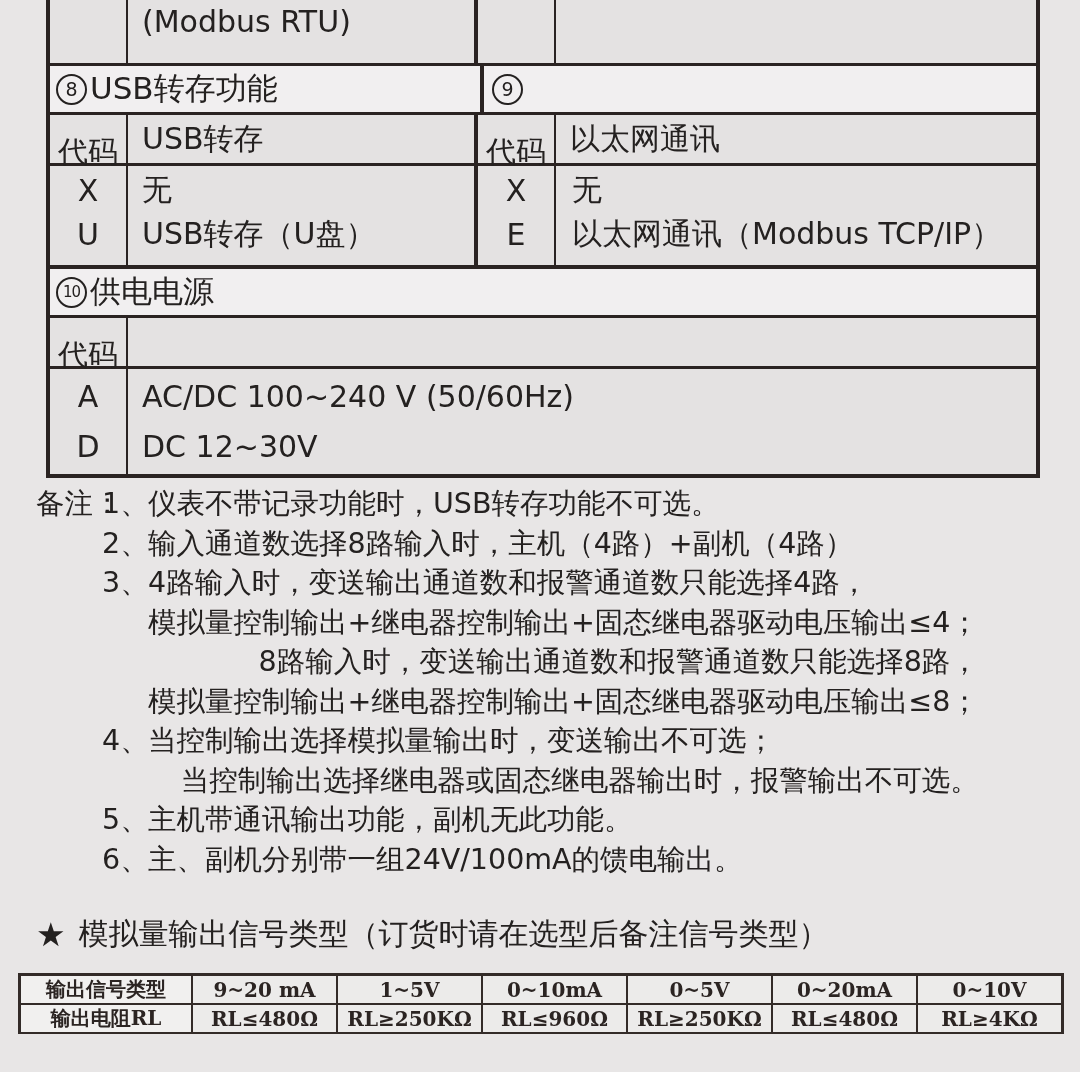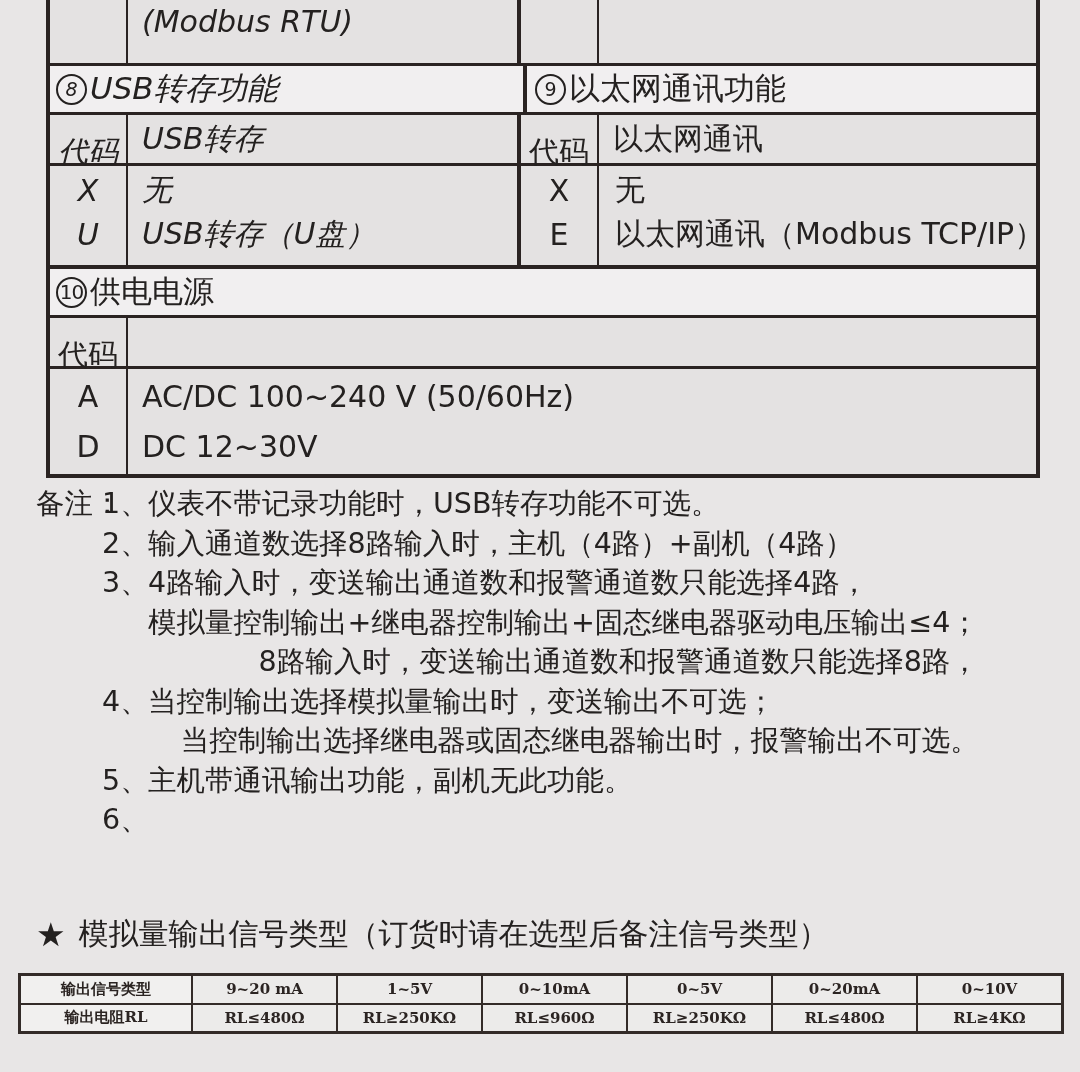--- a/index.html
+++ b/index.html
@@ -19,21 +19,21 @@
   }
   .tr{display:flex; background:#e4e2e2; border-bottom:3px solid #2a2322; flex:none;}
   .tr.partial{height:63px;}
   .tr.sect{height:46px; background:#f1eff0;}
   .tr.codehead{height:48px;}
   .tr.datablock{height:99px; border-bottom:4px solid #2a2322;}
   .tr.powerhead{height:46px; background:#f1eff0;}
   .tr.codehead2{height:48px;}
   .tr.datablock2{height:105px; border-bottom:none;}
 
-  .half-l{width:467px; display:flex; flex:none;font-style:italic;}
+  .half-l{width:424px; display:flex; flex:none;}
   .half-r{flex:1; display:flex; min-width:0;}
   .mid{width:4px; background:#2a2322; flex:none;}
   .v{width:2px; background:#2a2322; flex:none;}
 
   .c-code{width:76px; flex:none; display:flex; align-items:center; justify-content:center;
           font-size:30px;margin-top:27px;}
   .c-desc{flex:1; min-width:0; display:flex; align-items:center; padding-left:14px;
           font-size:30px; white-space:nowrap;}
   .c-full{flex:1; display:flex; align-items:center; padding-left:7px; font-size:31px;}
 
@@ -41,21 +41,21 @@
   .desccol{flex:1; min-width:0; display:flex; flex-direction:column; padding-top:2px; padding-left:14px;}
   .datablock .codecol>div, .datablock .desccol>div{height:44px; display:flex; align-items:center; font-size:30px; white-space:nowrap;}
   .datablock2 .codecol>div, .datablock2 .desccol>div{height:50px; display:flex; align-items:center; font-size:30px; white-space:nowrap;}
   .codecol>div{justify-content:center;}
 
   .sect-title{display:flex; align-items:center; padding-left:6px; font-size:31px; white-space:nowrap;}
   .circ{display:inline-flex; align-items:center; justify-content:center;
         width:31px; height:31px; box-sizing:border-box;
         border:2.5px solid #242120; border-radius:50%;
         font-size:19px; margin-right:3px; flex:none;}
-  .circ.ten{font-size:20px; letter-spacing:-1px;}
+  .circ.ten{font-size:15px; letter-spacing:-1px;}
 
   
   .notes{position:absolute; left:0; top:484px; font-size:28.5px; line-height:39.5px;}
   .nline{height:39.5px; display:flex; align-items:center; white-space:nowrap; padding-left:102px;}
   .nline.first{padding-left:36px;}
   .nline.cont{justify-content:flex-end;}
   .nlabel{display:inline-block; width:66px; flex:none;}
   .nmarker{display:inline-block; width:46px; flex:none;}
 
   
@@ -66,21 +66,21 @@
   
   .sig-table{
     position:absolute; left:18px; top:973px; width:1046px; height:61px;
     box-sizing:border-box; border:3px solid #332b28; background:#332b28;
     display:grid; grid-template-columns:170px repeat(6,1fr);
     grid-template-rows:1fr 1fr; gap:2px;
   }
   .sig-cell{
     background:#ecebea; display:flex; align-items:center; justify-content:center;
     font-family:"DejaVu Serif","Liberation Serif",serif; font-weight:bold;
-    font-size:15px; white-space:nowrap; color:#2b2422;
+    font-size:20px; white-space:nowrap; color:#2b2422;
   }
   .sig-cell.head{background:#f1f0ef;}
 </style>
 </head>
 <body>
 
 <div class="page">
 
   <div class="main-table">
 
@@ -99,21 +99,20 @@
     </div>
 
     <div class="tr sect">
       <div class="half-l sect-title">
         <span class="circ">8</span>
         <span>USB转存功能</span>
       </div>
       <div class="mid"></div>
       <div class="half-r sect-title" style="padding-left:8px;">
         <span class="circ">9</span>
-        <span>以太网通讯功能</span>
       </div>
     </div>
 
     <div class="tr codehead">
       <div class="half-l">
         <div class="c-code">代码</div>
         <div class="v"></div>
         <div class="c-desc">USB转存</div>
       </div>
       <div class="mid"></div>
@@ -190,34 +189,39 @@
       <span>4路输入时，变送输出通道数和报警通道数只能选择4路，</span>
     </div>
     <div class="nline cont">
       <span class="nmarker"></span>
       <span>模拟量控制输出+继电器控制输出+固态继电器驱动电压输出≤4；</span>
     </div>
     <div class="nline cont">
       <span class="nmarker"></span>
       <span>8路输入时，变送输出通道数和报警通道数只能选择8路，</span>
     </div>
+    <div class="nline cont">
+      <span class="nmarker"></span>
+      <span>模拟量控制输出+继电器控制输出+固态继电器驱动电压输出≤8；</span>
+    </div>
     <div class="nline">
       <span class="nmarker">4、</span>
       <span>当控制输出选择模拟量输出时，变送输出不可选；</span>
     </div>
     <div class="nline cont">
       <span class="nmarker"></span>
       <span>当控制输出选择继电器或固态继电器输出时，报警输出不可选。</span>
     </div>
     <div class="nline">
       <span class="nmarker">5、</span>
       <span>主机带通讯输出功能，副机无此功能。</span>
     </div>
     <div class="nline">
       <span class="nmarker">6、</span>
+      <span>主、副机分别带一组24V/100mA的馈电输出。</span>
     </div>
   </div>
 
   <div class="star-line">
     <span class="star-glyph">★</span>
     <span>模拟量输出信号类型（订货时请在选型后备注信号类型）</span>
   </div>
 
   <div class="sig-table">
     <div class="sig-cell head">输出信号类型</div>

